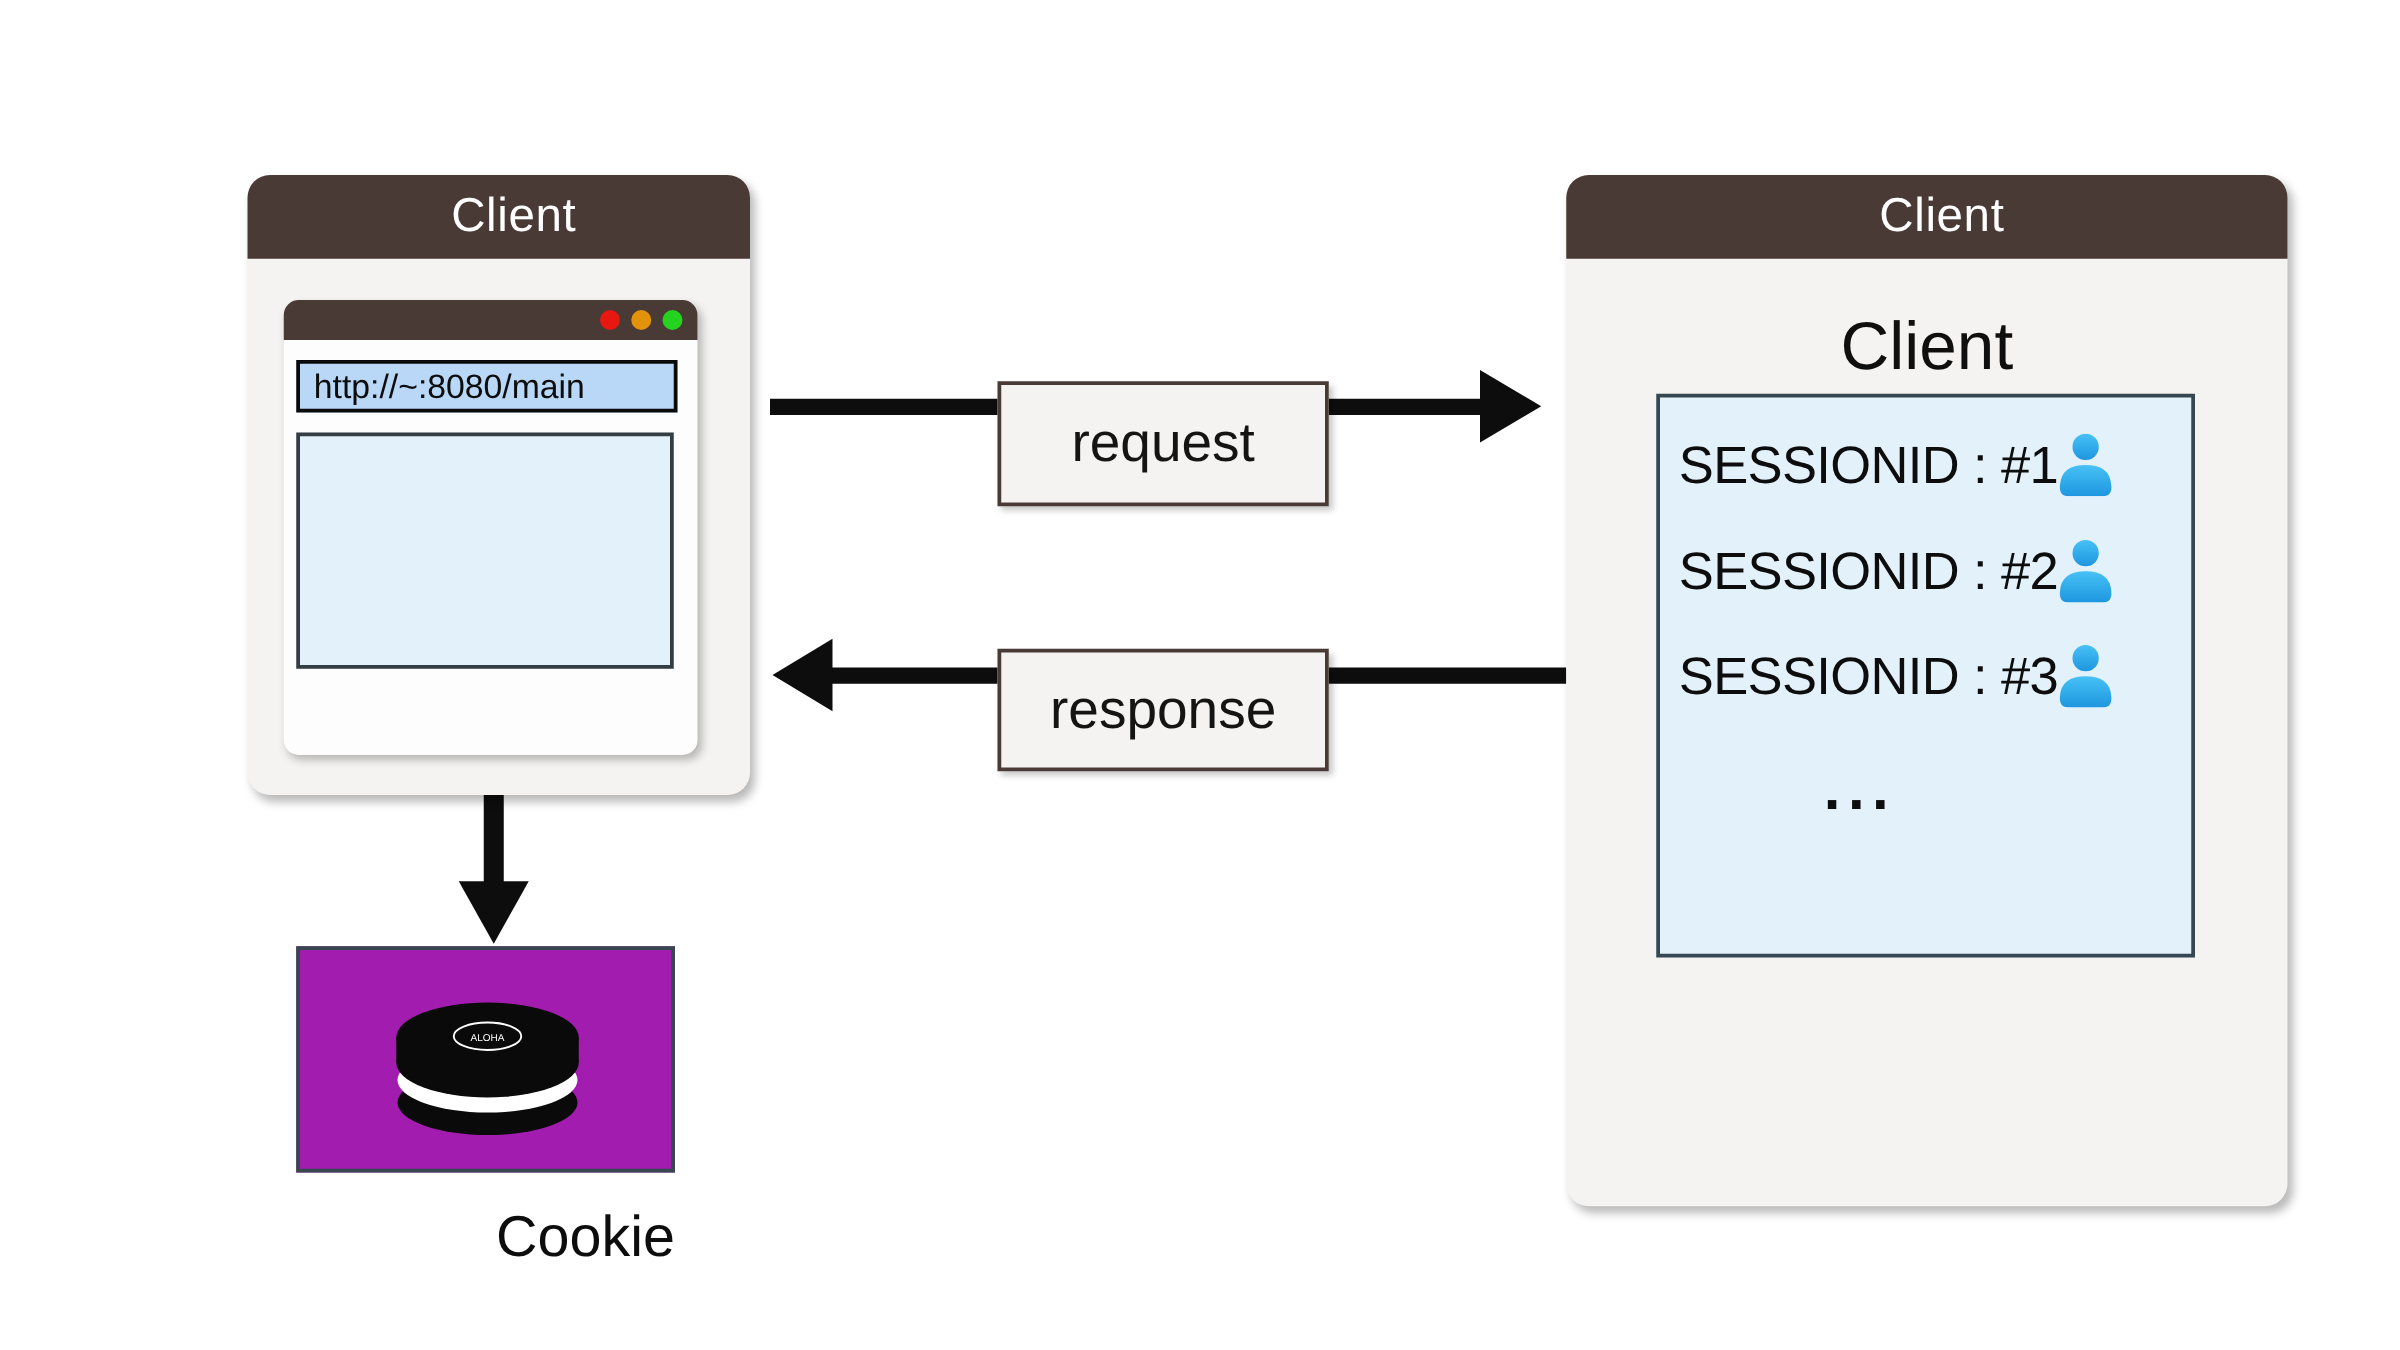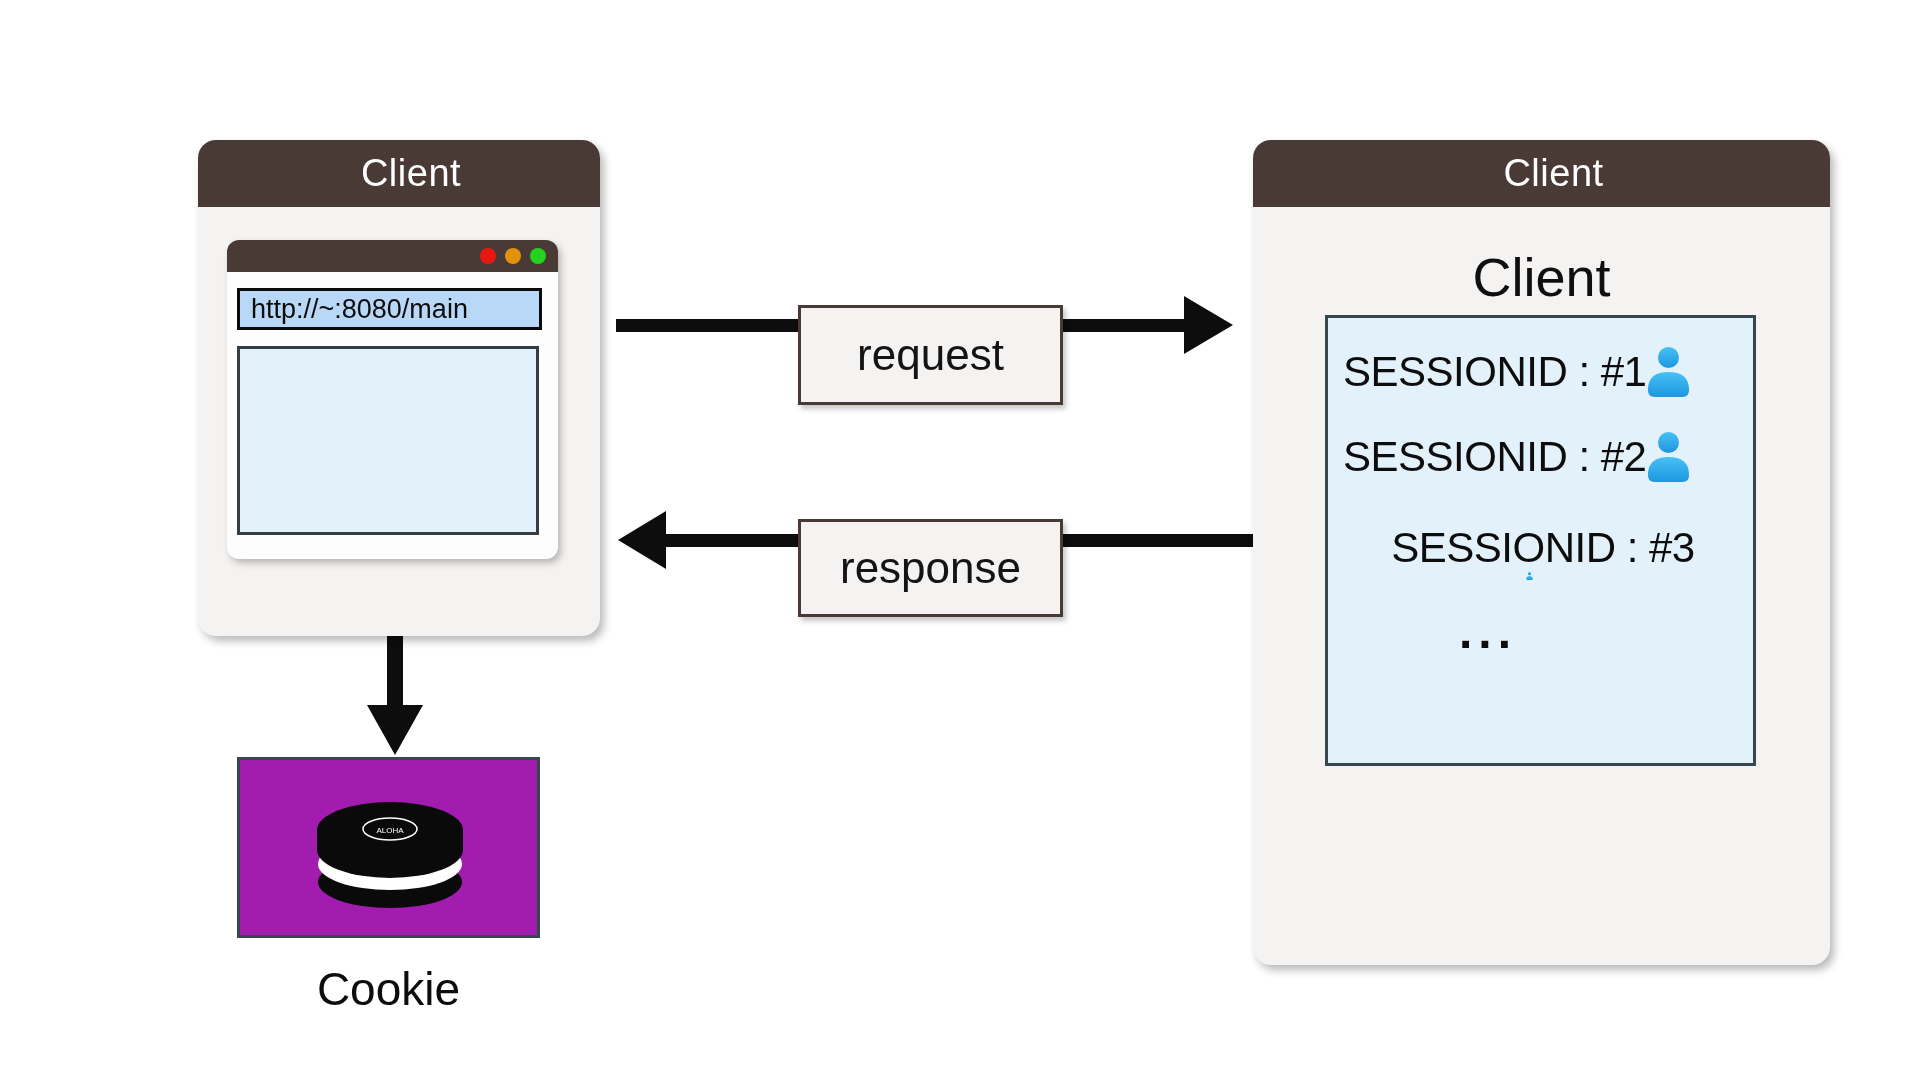--- a/index.html
+++ b/index.html
@@ -26,21 +26,21 @@
     color: #ffffff;
     font-size: 38px;
     display: flex; align-items: center; justify-content: center;
     letter-spacing: 0.5px;
     padding-left: 24px;
   }
 
   
   .browser {
     position: absolute;
-    left: 227px; top: 240px; width: 331px; height: 319px;
+    left: 227px; top: 240px; width: 331px; height: 364px;
     background: #fdfdfd;
     border-radius: 12px;
     box-shadow: 3px 4px 7px rgba(0,0,0,0.25);
   }
   .browser-titlebar {
     position: absolute; left: 0; top: 0; width: 100%; height: 32px;
     background: #493a36;
     border-radius: 12px 12px 0 0;
     display: flex; align-items: center; justify-content: flex-end;
     gap: 9px; padding-right: 12px;
@@ -97,21 +97,21 @@
   }
 
   
   .cookie-box {
     position: absolute; left: 237px; top: 757px; width: 303px; height: 181px;
     background: #a21caf;
     border: 3px solid #37474f;
   }
   .cookie-label {
     position: absolute; left: 237px; top: 962px; width: 303px;
-    text-align: center; font-size: 46px; color: #0d0d0d;
+    text-align: right; font-size: 46px; color: #0d0d0d;
   }
 
   .arrow-layer { position: absolute; left: 0; top: 0; pointer-events: none; }
 </style>
 </head>
 <body>
 
 <svg width="0" height="0" style="position:absolute">
   <defs>
     <linearGradient id="personGrad" x1="0" y1="0" x2="0" y2="1">
@@ -181,21 +181,21 @@
       <path d="M 9 50 q -8 0 -7 -9 q 1 -16 20.5 -16 q 19.5 0 20.5 16 q 1 9 -7 9 Z" fill="url(#personGrad)"></path>
     </svg>
   </div>
   <div class="session-row" style="top:111px;">
     <span class="label">SESSIONID : #2</span>
     <svg class="person" viewBox="0 0 45 50">
       <circle cx="22.5" cy="10.5" r="10.5" fill="url(#personGrad)"></circle>
       <path d="M 9 50 q -8 0 -7 -9 q 1 -16 20.5 -16 q 19.5 0 20.5 16 q 1 9 -7 9 Z" fill="url(#personGrad)"></path>
     </svg>
   </div>
-  <div class="session-row" style="top:206px;flex-direction:column;">
+  <div class="session-row" style="top:195px;">
     <span class="label">SESSIONID : #3</span>
     <svg class="person" viewBox="0 0 45 50">
       <circle cx="22.5" cy="10.5" r="10.5" fill="url(#personGrad)"></circle>
       <path d="M 9 50 q -8 0 -7 -9 q 1 -16 20.5 -16 q 19.5 0 20.5 16 q 1 9 -7 9 Z" fill="url(#personGrad)"></path>
     </svg>
   </div>
   <div class="session-ellipsis">...</div>
 </div>
 
 <div class="cookie-box">

